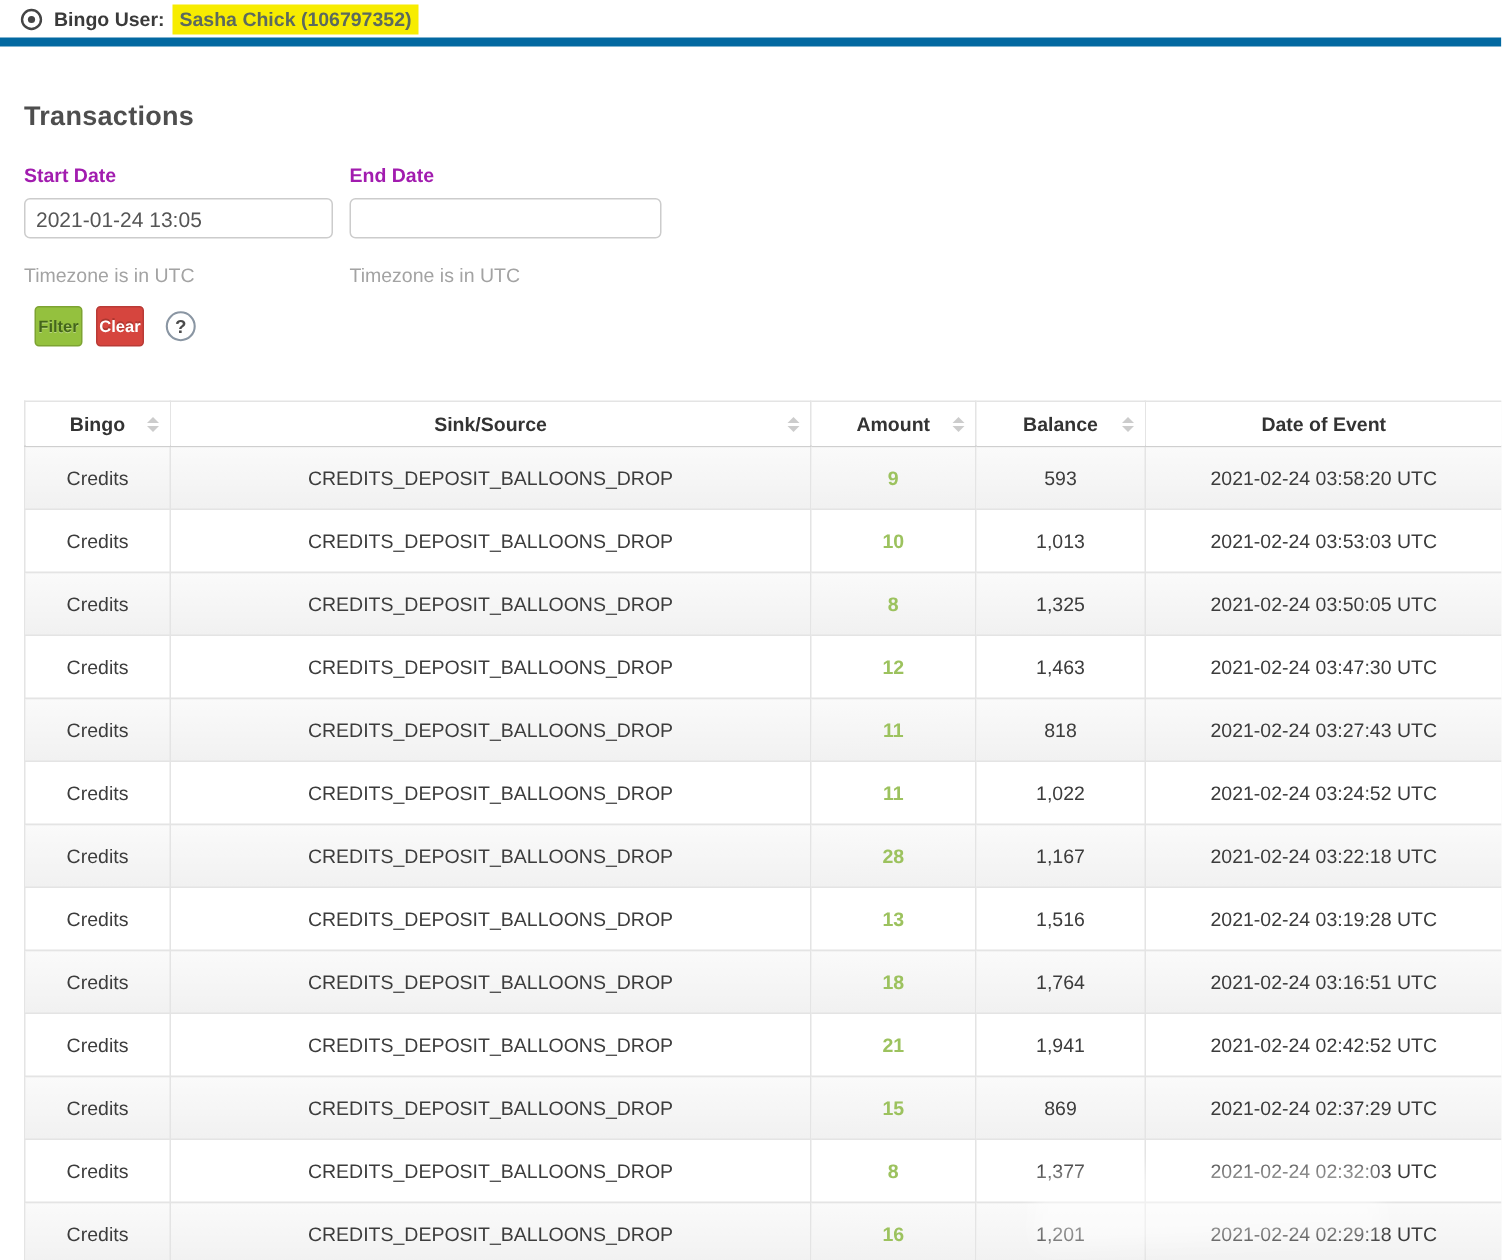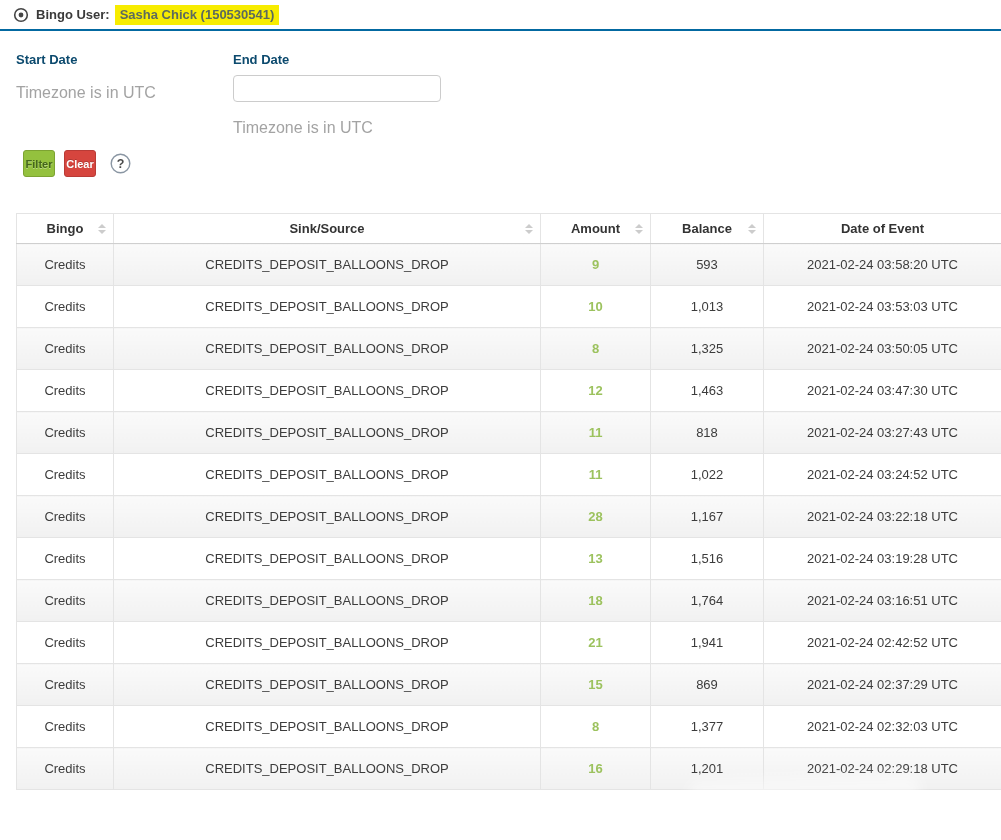--- a/index.html
+++ b/index.html
@@ -2,37 +2,37 @@
 <html><head>
 <meta charset="utf-8">
 <style>
   * { margin:0; padding:0; box-sizing:border-box; }
   html,body { background:#fff; }
   body { font-family:"Liberation Sans","DejaVu Sans",sans-serif; color:#333; }
   .viewport { position:relative; width:1001px; height:840px; overflow:hidden; background:#fff; }
 
   
   .navbar { height:31px; display:flex; align-items:center; padding-left:13px; background:#fff;
-            border-bottom:2px solid #0369a1; }
+            border-bottom:6px solid #0369a1; }
   .record-icon { display:inline-flex; margin-right:7px; }
   .nav-label { font-size:13px; font-weight:bold; color:#3a3a3a; margin-right:5px; }
   .nav-user { font-size:13px; font-weight:bold; color:#5c6a5e; background:#f7ec00;
               padding:2px 5px 3px 5px; text-decoration:none; cursor:pointer; }
 
   
   main { padding:0 0 0 16px; }
   h1.page-title { margin-top:36px; font-size:18px; font-weight:bold; color:#4e4e4e; letter-spacing:.2px; }
 
   .date-filters { display:flex; margin-top:21px; }
   .field-start { width:206px; margin-right:11px; }
   .field-end { width:208px; }
-  .field label { display:block; font-size:13px; font-weight:bold; color:#0c4a6e; margin-bottom:8px; }
+  .field label { display:block; font-size:13px; font-weight:bold; color:#a21caf; margin-bottom:8px; }
   .text-input { width:100%; height:27px; border:1px solid #ccc; border-radius:4px;
                 font-family:inherit; font-size:14px; color:#555; padding:0 7px; outline:none; background:#fff; }
-  .tz-note { margin-top:17px; font-size:16px; color:#a3a3a3; }
+  .tz-note { margin-top:17px; font-size:13px; color:#a3a3a3; }
 
   .filter-row { display:flex; align-items:center; margin-top:13px; }
   .search-input { width:248px; height:27px; }
   .btn { height:27px; width:32px; margin-left:7px; border-radius:3px; font-family:inherit;
          font-size:11px; font-weight:bold; cursor:pointer; }
   .btn-filter { background:#94c13e; border:1px solid #7da332; color:#44661a;
                 text-shadow:0 1px 0 rgba(255,255,255,.35); }
   .btn-clear { background:#d6453e; border:1px solid #b93b36; color:#fff; margin-left:9px;
                text-shadow:0 -1px 0 rgba(0,0,0,.2); }
   .help-icon { display:inline-flex; margin-left:14px; cursor:pointer; }
@@ -62,28 +62,30 @@
 <div class="viewport">
 
   <header class="navbar">
     <span class="record-icon">
       <svg width="16" height="16" viewBox="0 0 16 16">
         <circle cx="8" cy="8" r="6.3" fill="none" stroke="#454545" stroke-width="1.6"></circle>
         <circle cx="8" cy="8" r="2.4" fill="#454545"></circle>
       </svg>
     </span>
     <span class="nav-label">Bingo User:</span>
-    <a class="nav-user">Sasha Chick (150530541)</a>
+    <a class="nav-user">Sasha Chick (106797352)</a>
   </header>
 
   <main>
+    <h1 class="page-title">Transactions</h1>
 
     <div class="date-filters">
       <div class="field field-start">
         <label>Start Date</label>
+        <input type="text" class="text-input" value="2021-01-24 13:05" style="">
         <div class="tz-note">Timezone is in UTC</div>
       </div>
       <div class="field field-end">
         <label>End Date</label>
         <input type="text" class="text-input" value="" style="">
         <div class="tz-note">Timezone is in UTC</div>
       </div>
     </div>
 
     <div class="filter-row">

